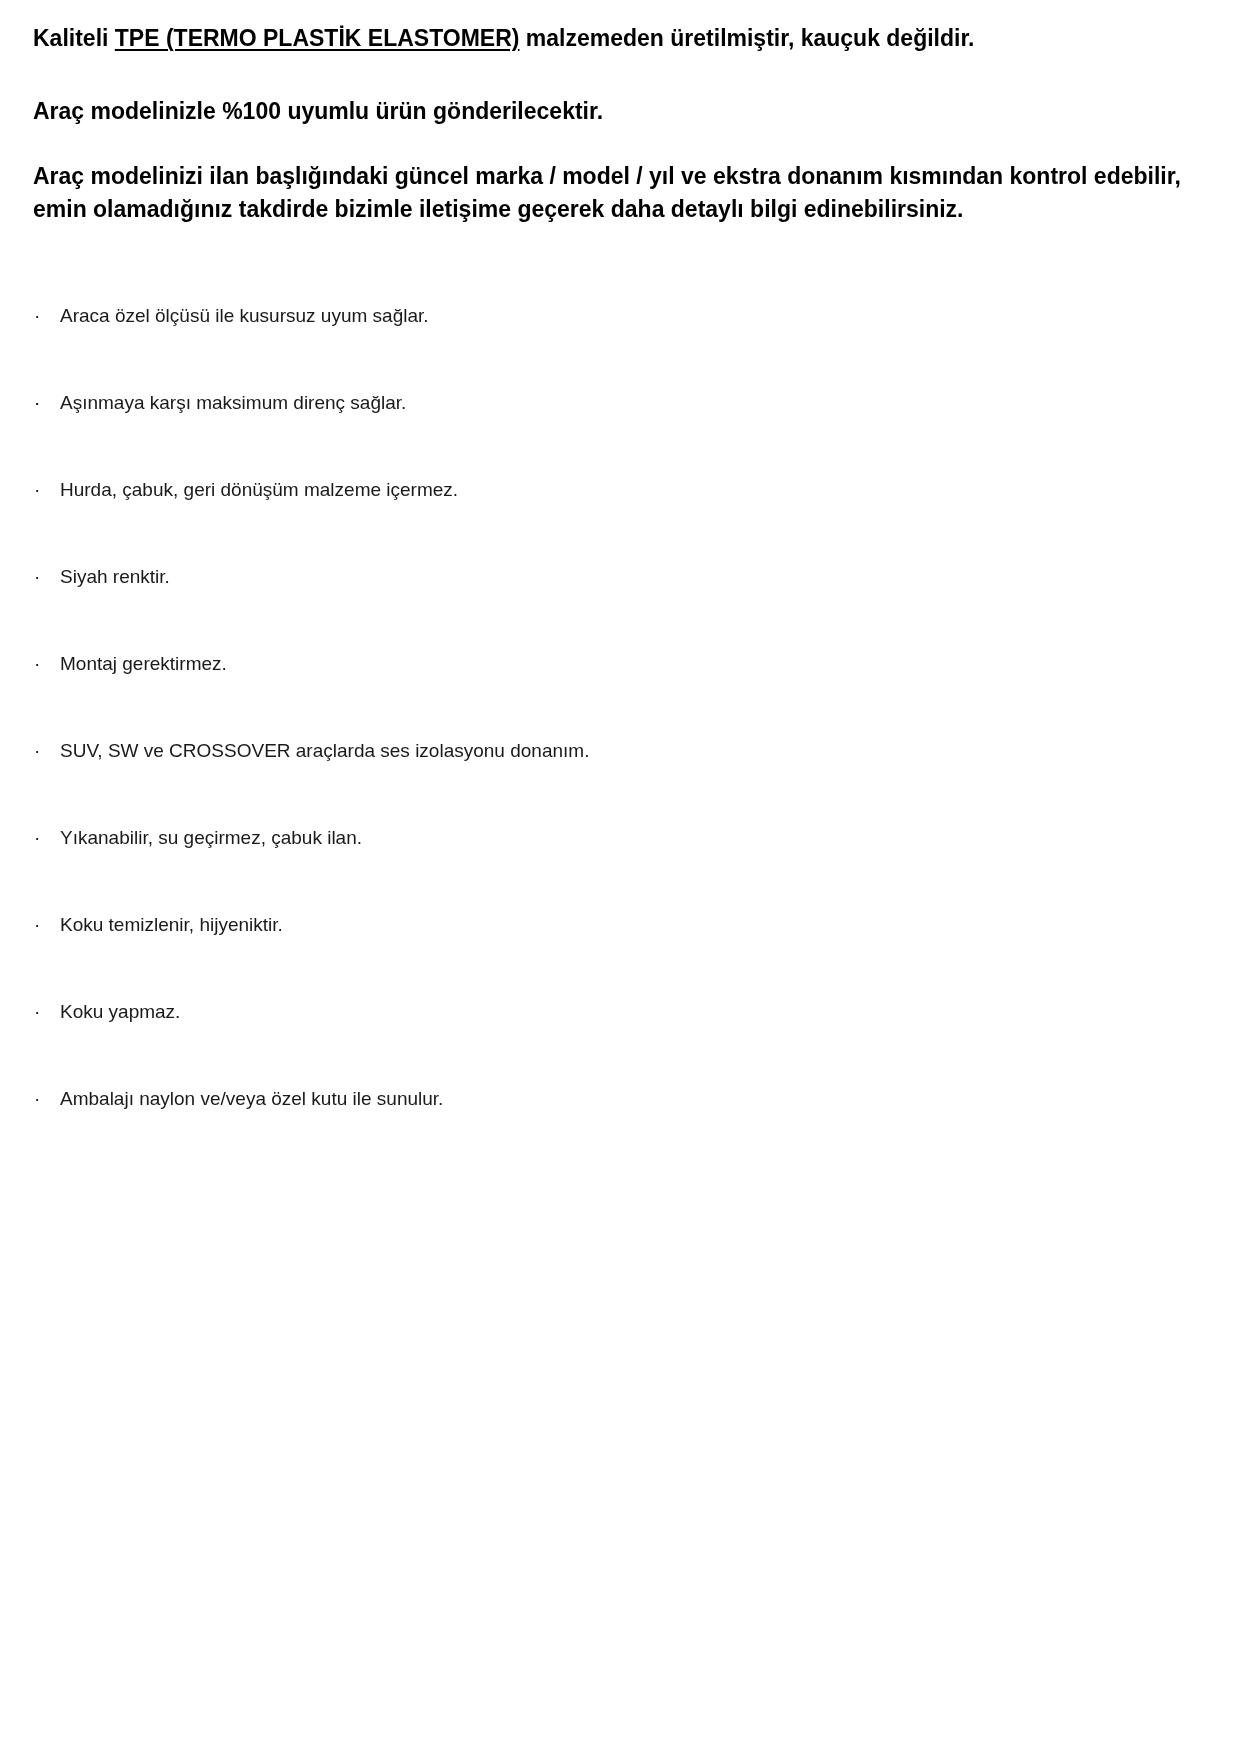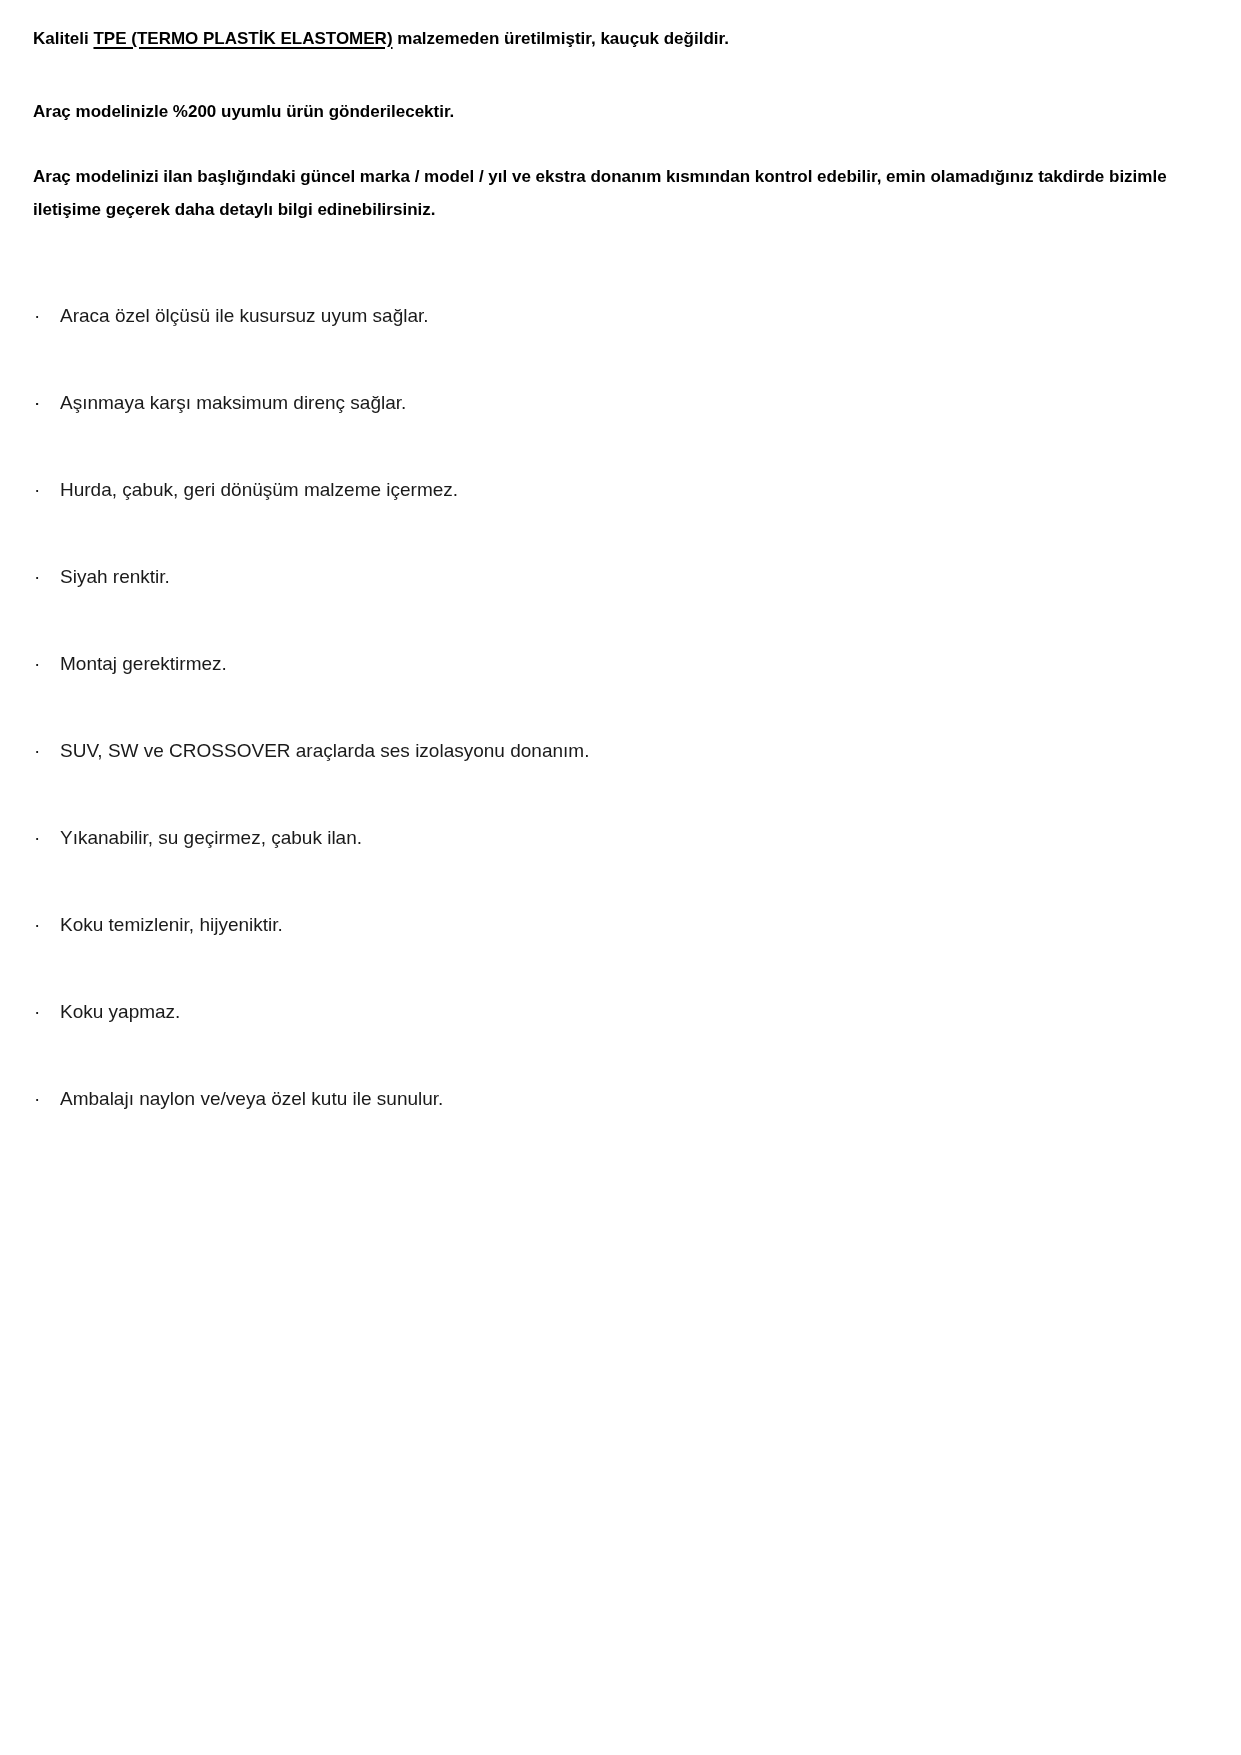--- a/index.html
+++ b/index.html
@@ -17,21 +17,21 @@
   }
   .page {
     box-sizing: border-box;
     width: 100%;
     height: 100%;
     padding: 22px 23px 0 33px;
     background: #ffffff;
   }
   .h {
     font-weight: 700;
-    font-size: 17px;
+    font-size: 23px;
     line-height: 33px;
     color: #000000;
     margin: 0 0 40px 0;
   }
   .h.h-compat {
     margin-bottom: 32px;
   }
   .h.h-model {
     margin-bottom: 77px;
   }
@@ -71,21 +71,21 @@
     margin-top: 44px;
   }
 </style>
 </head>
 <body>
 
 <div class="page">
 
   <p class="h"><span>Kaliteli </span><span class="u">TPE (TERMO PLASTİK ELASTOMER)</span><span> malzemeden üretilmiştir, kauçuk değildir.</span></p>
 
-  <p class="h h-compat">Araç modelinizle %200 uyumlu ürün gönderilecektir.</p>
+  <p class="h h-compat">Araç modelinizle %100 uyumlu ürün gönderilecektir.</p>
 
   <p class="h h-model">Araç modelinizi ilan başlığındaki güncel marka / model / yıl ve ekstra donanım kısmından kontrol edebilir, emin olamadığınız takdirde bizimle iletişime geçerek daha detaylı bilgi edinebilirsiniz.</p>
 
   <div class="bullets" id="bullet-list">
     <div class="bullet-item">
       <span class="marker">·</span>
       <span class="bullet-text">
           <span class="bullet-line">Araca özel ölçüsü ile kusursuz uyum sağlar.</span>
         </span>
     </div>

